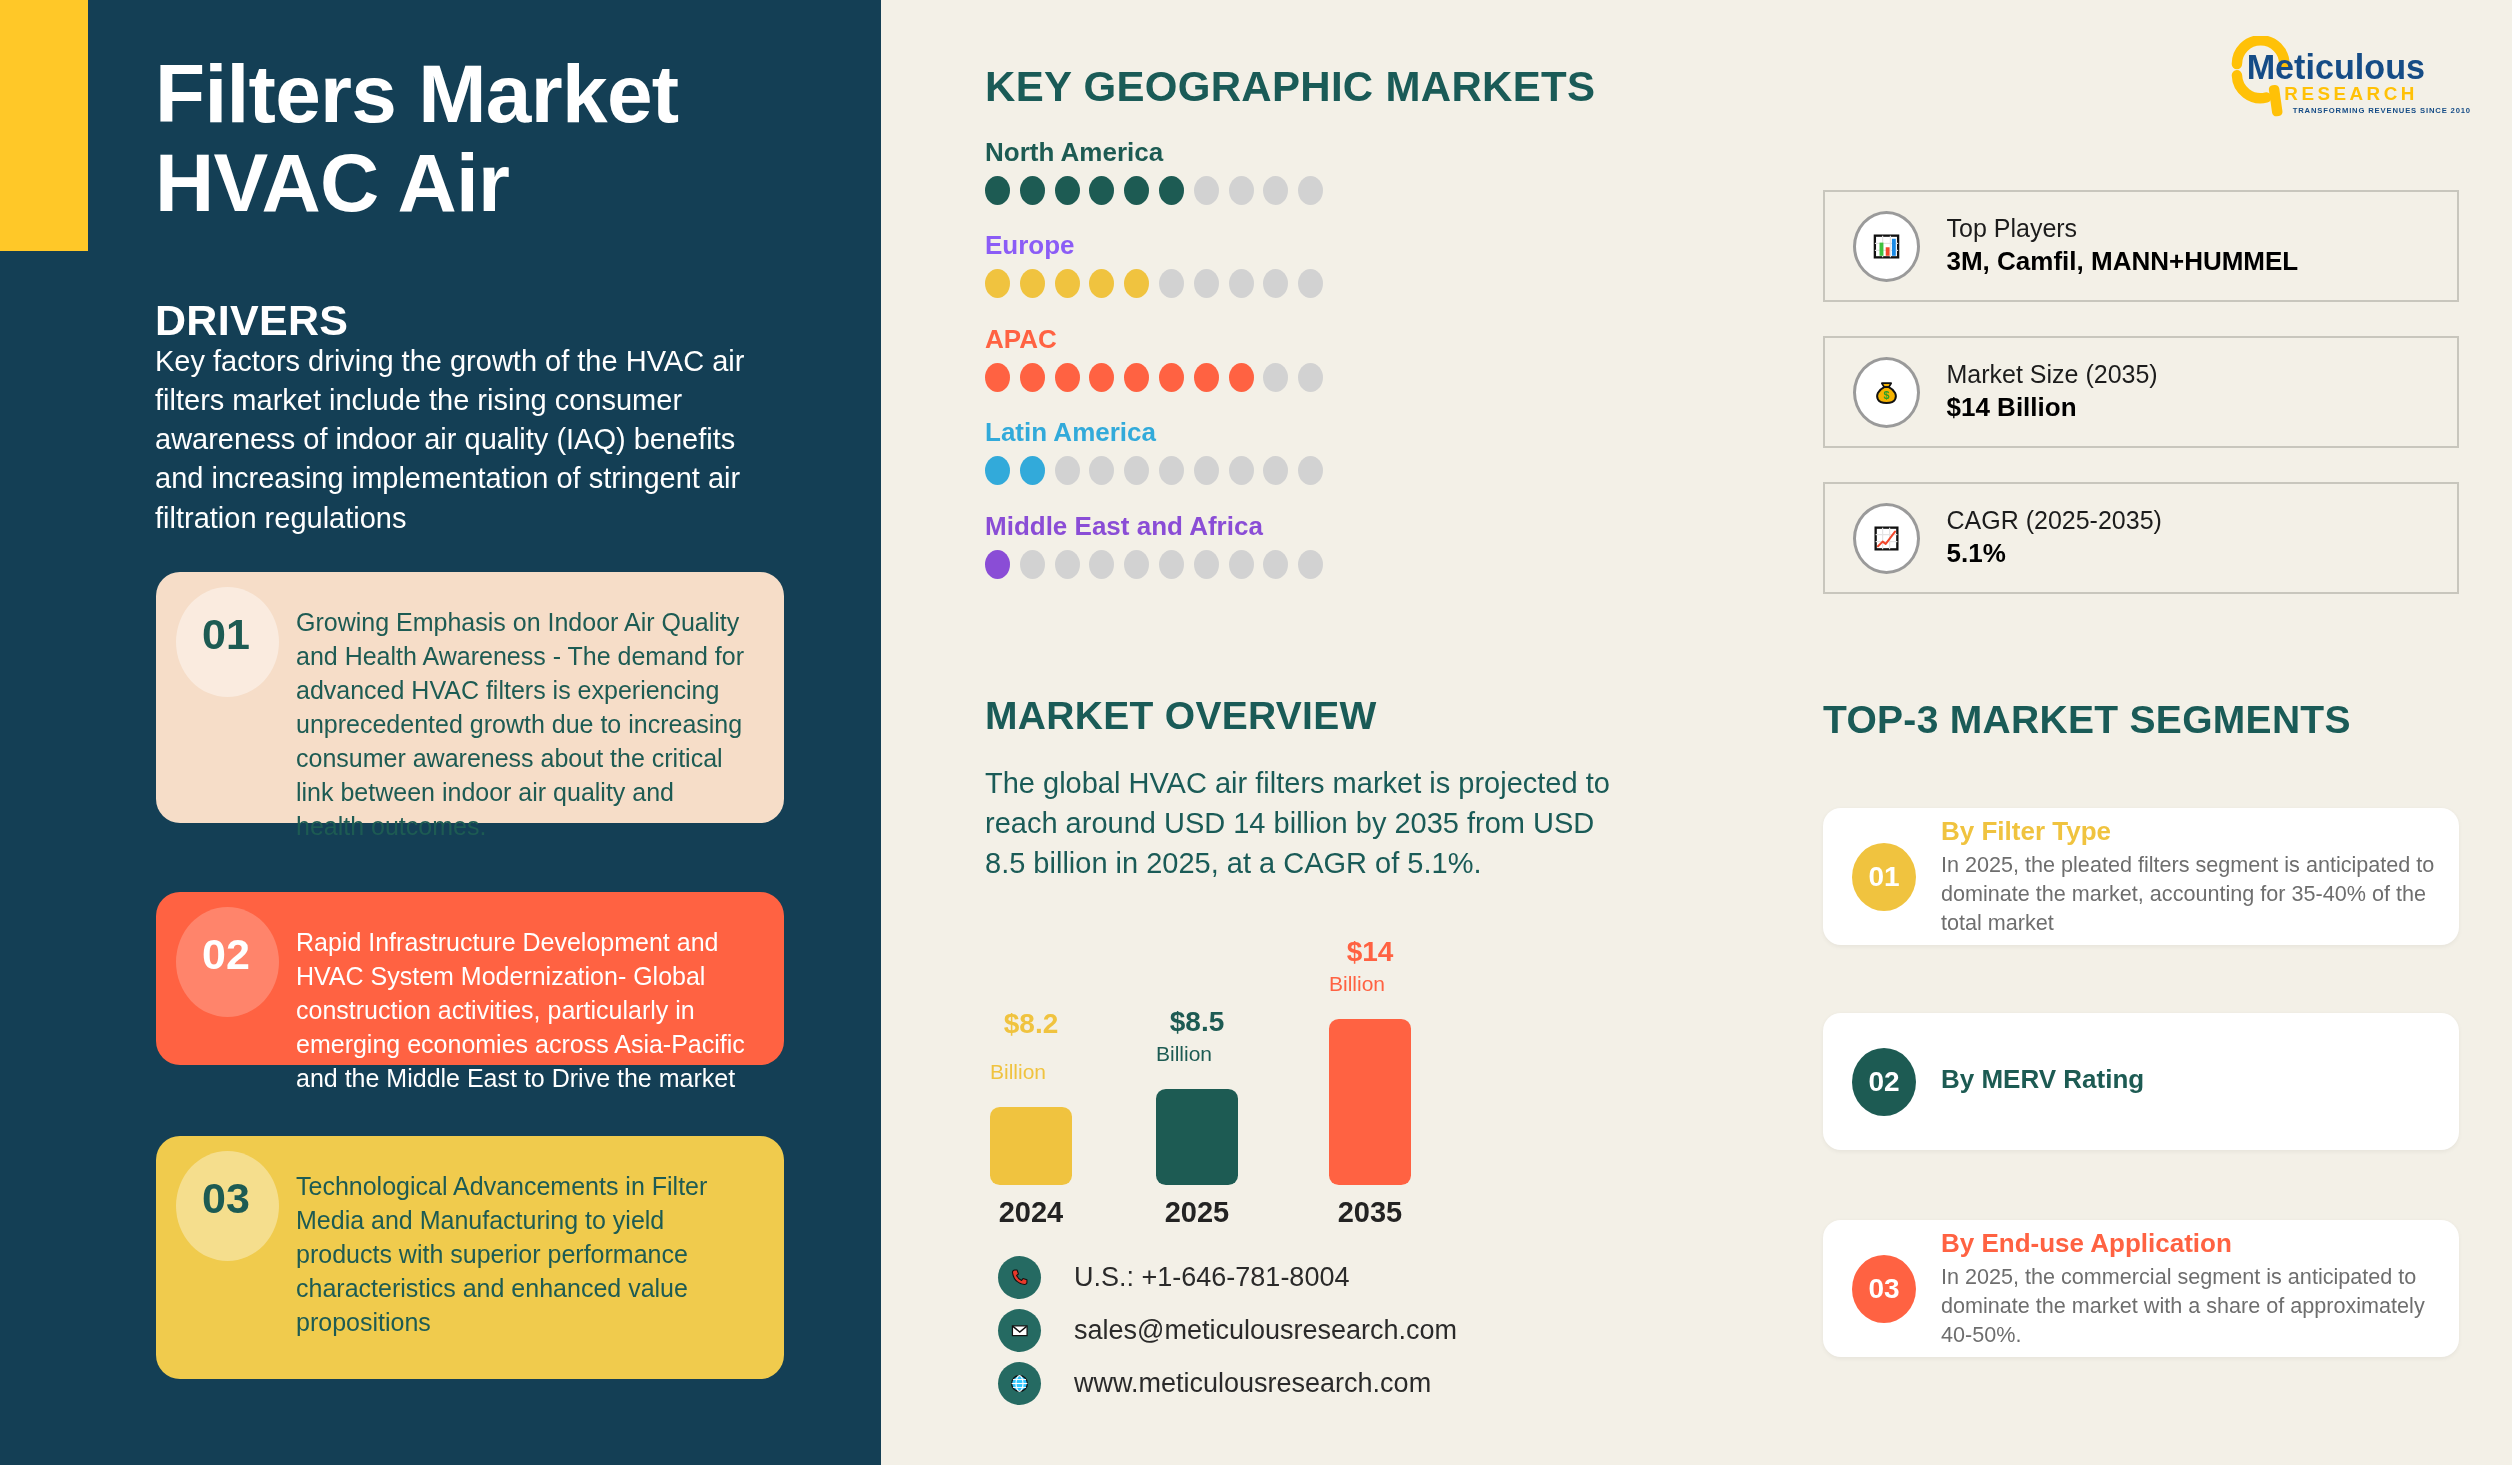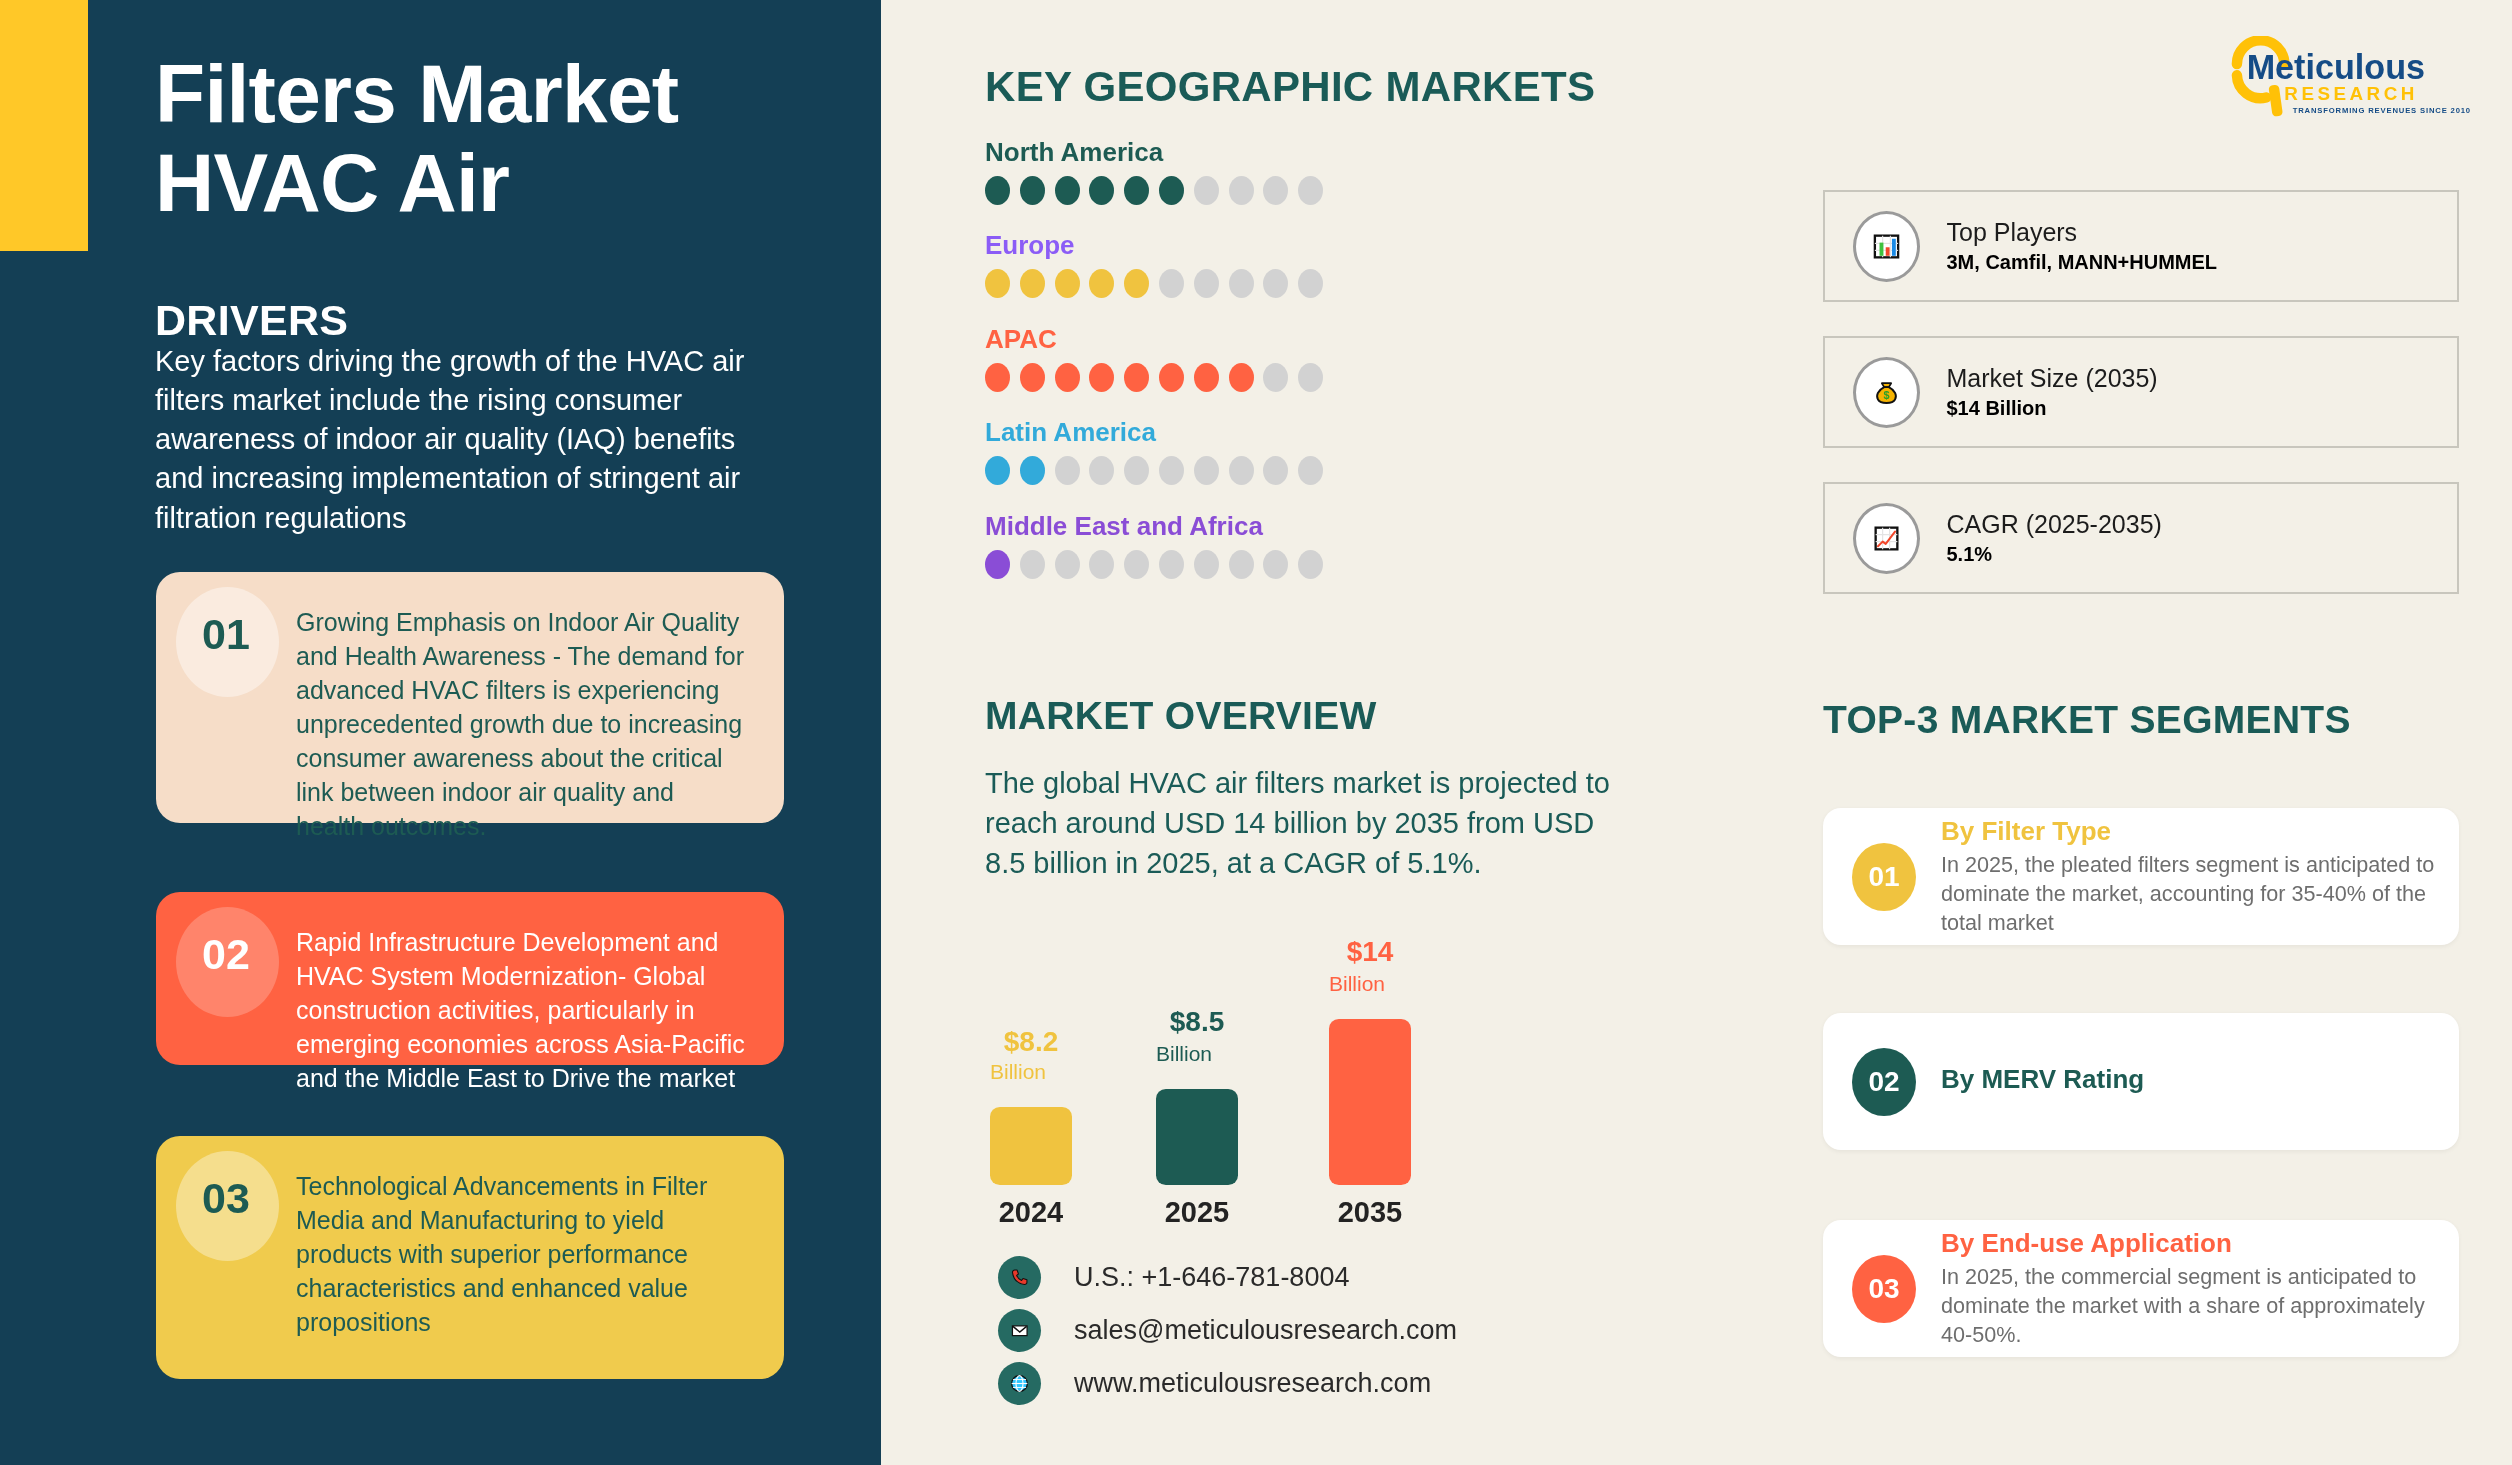--- a/index.html
+++ b/index.html
@@ -122,21 +122,21 @@
   #stat-box-2 { top:336px; }
   #stat-box-3 { top:482px; }
   .stat-icon-circle {
     width:67px; height:71px; border-radius:50%;
     border:3.5px solid #9a9a9a; background:#ffffff;
     margin-left:28px; flex:none;
     display:flex; align-items:center; justify-content:center;
   }
   .stat-texts { margin-left:26.5px; }
   .stat-label { font-size:25px; color:#1c1c1c; line-height:1.25; }
-  .stat-value { font-size:20px; font-weight:bold; color:#000000; line-height:1.3; }
+  .stat-value { font-size:26px; font-weight:bold; color:#000000; line-height:1.3; }
 
   #segments-heading {
     position:absolute; left:1823px; top:698px;
     color:#1a5b57; font-size:39px; font-weight:bold; letter-spacing:0.3px;
   }
   .segment-card {
     position:absolute; left:1823px; width:636px;
     background:#ffffff; border-radius:18px;
     display:flex; align-items:center;
     box-shadow:0 1.4px 4.2px rgba(0,0,0,0.05);
@@ -276,21 +276,21 @@
         <div class="geo-dot"></div>
       </div>
     </div>
   </div>
 
 <div id="market-overview-heading">MARKET OVERVIEW</div>
 <div id="market-overview-text">The global HVAC air filters market is projected to reach around USD 14 billion by 2035 from USD 8.5 billion in 2025, at a CAGR of 5.1%.</div>
 
 <div id="bar-chart">
     <div class="bar-col" style="left: 0px; height: 162px;">
-      <div class="bar-value" style="color: rgb(240, 195, 63); bottom: 129px;">$8.2</div>
+      <div class="bar-value" style="color: rgb(240, 195, 63); bottom: 147px;">$8.2</div>
       <div class="bar-unit" style="color: rgb(240, 195, 63); bottom: 103px;">Billion</div>
       <div class="bar-rect" style="height: 78px; background: rgb(240, 195, 63);"></div>
     </div>
     <div class="bar-label" style="left: 0px;">2024</div>
     <div class="bar-col" style="left: 166px; height: 180px;">
       <div class="bar-value" style="color: rgb(29, 91, 83); bottom: 149px;">$8.5</div>
       <div class="bar-unit" style="color: rgb(29, 91, 83); bottom: 121px;">Billion</div>
       <div class="bar-rect" style="height: 96px; background: rgb(29, 91, 83);"></div>
     </div>
     <div class="bar-label" style="left: 166px;">2025</div>

